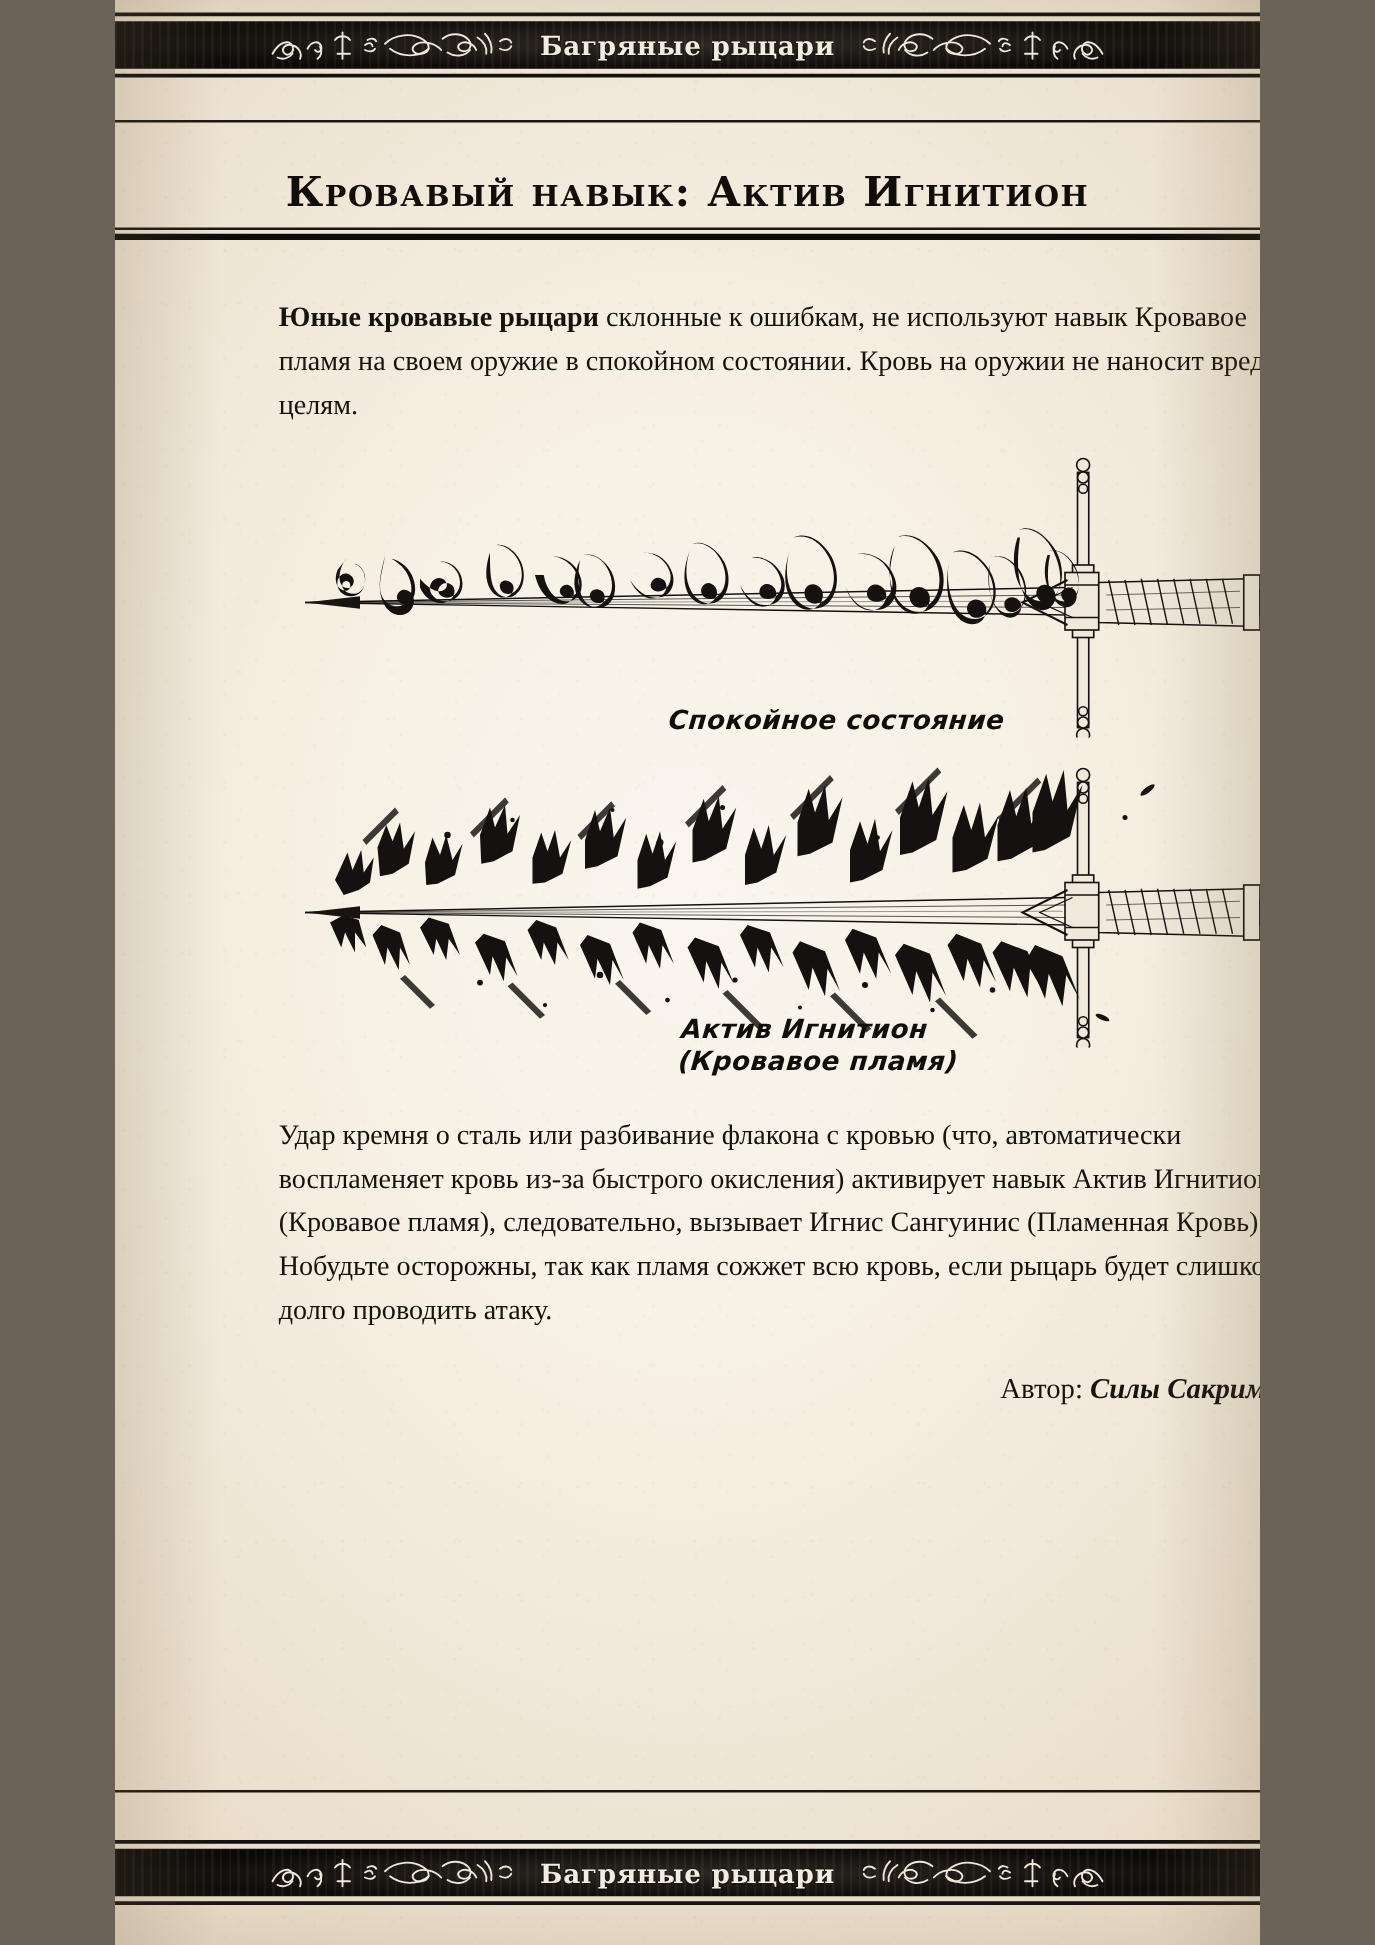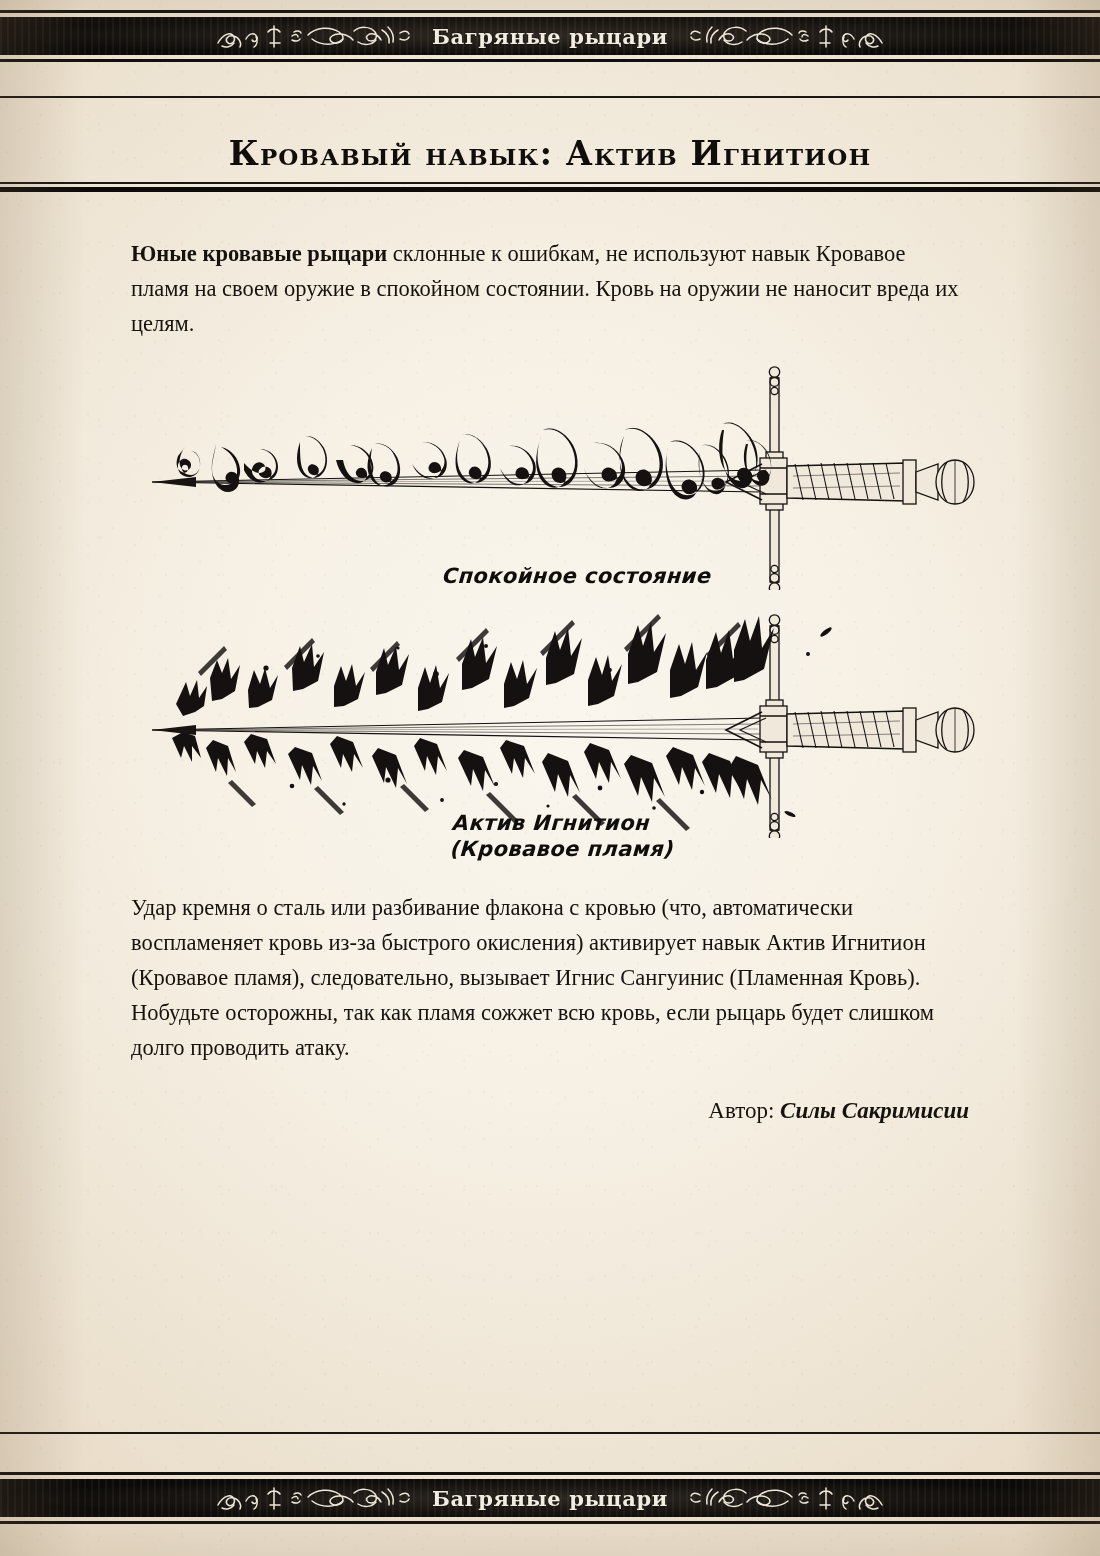--- a/index.html
+++ b/index.html
@@ -3,21 +3,21 @@
 <meta charset="utf-8">
 <title>Кровавый навык: Актив Игнитион</title>
 <style>
   html, body {
     margin: 0;
     padding: 0;
     background: #6b6258;
   }
   .page {
     position: relative;
-    width: 1100px;
+    width: 916px;
     height: 1556px;
     margin: 0 auto;
     overflow: hidden;
     background-color: #f3ecdf;
     background-image:
       radial-gradient(ellipse 78% 62% at 50% 46%, #faf6ee 0%, #f6f0e4 42%, #efe6d6 72%, #e9dcc8 100%),
       repeating-linear-gradient(37deg, rgba(150,130,100,0.055) 0px, rgba(150,130,100,0.055) 1px, rgba(255,255,255,0) 1px, rgba(255,255,255,0) 3px),
       repeating-linear-gradient(-52deg, rgba(140,120,92,0.05) 0px, rgba(140,120,92,0.05) 1px, rgba(255,255,255,0) 1px, rgba(255,255,255,0) 4px);
     font-family: "Liberation Serif", "DejaVu Serif", serif;
     color: #14110e;

